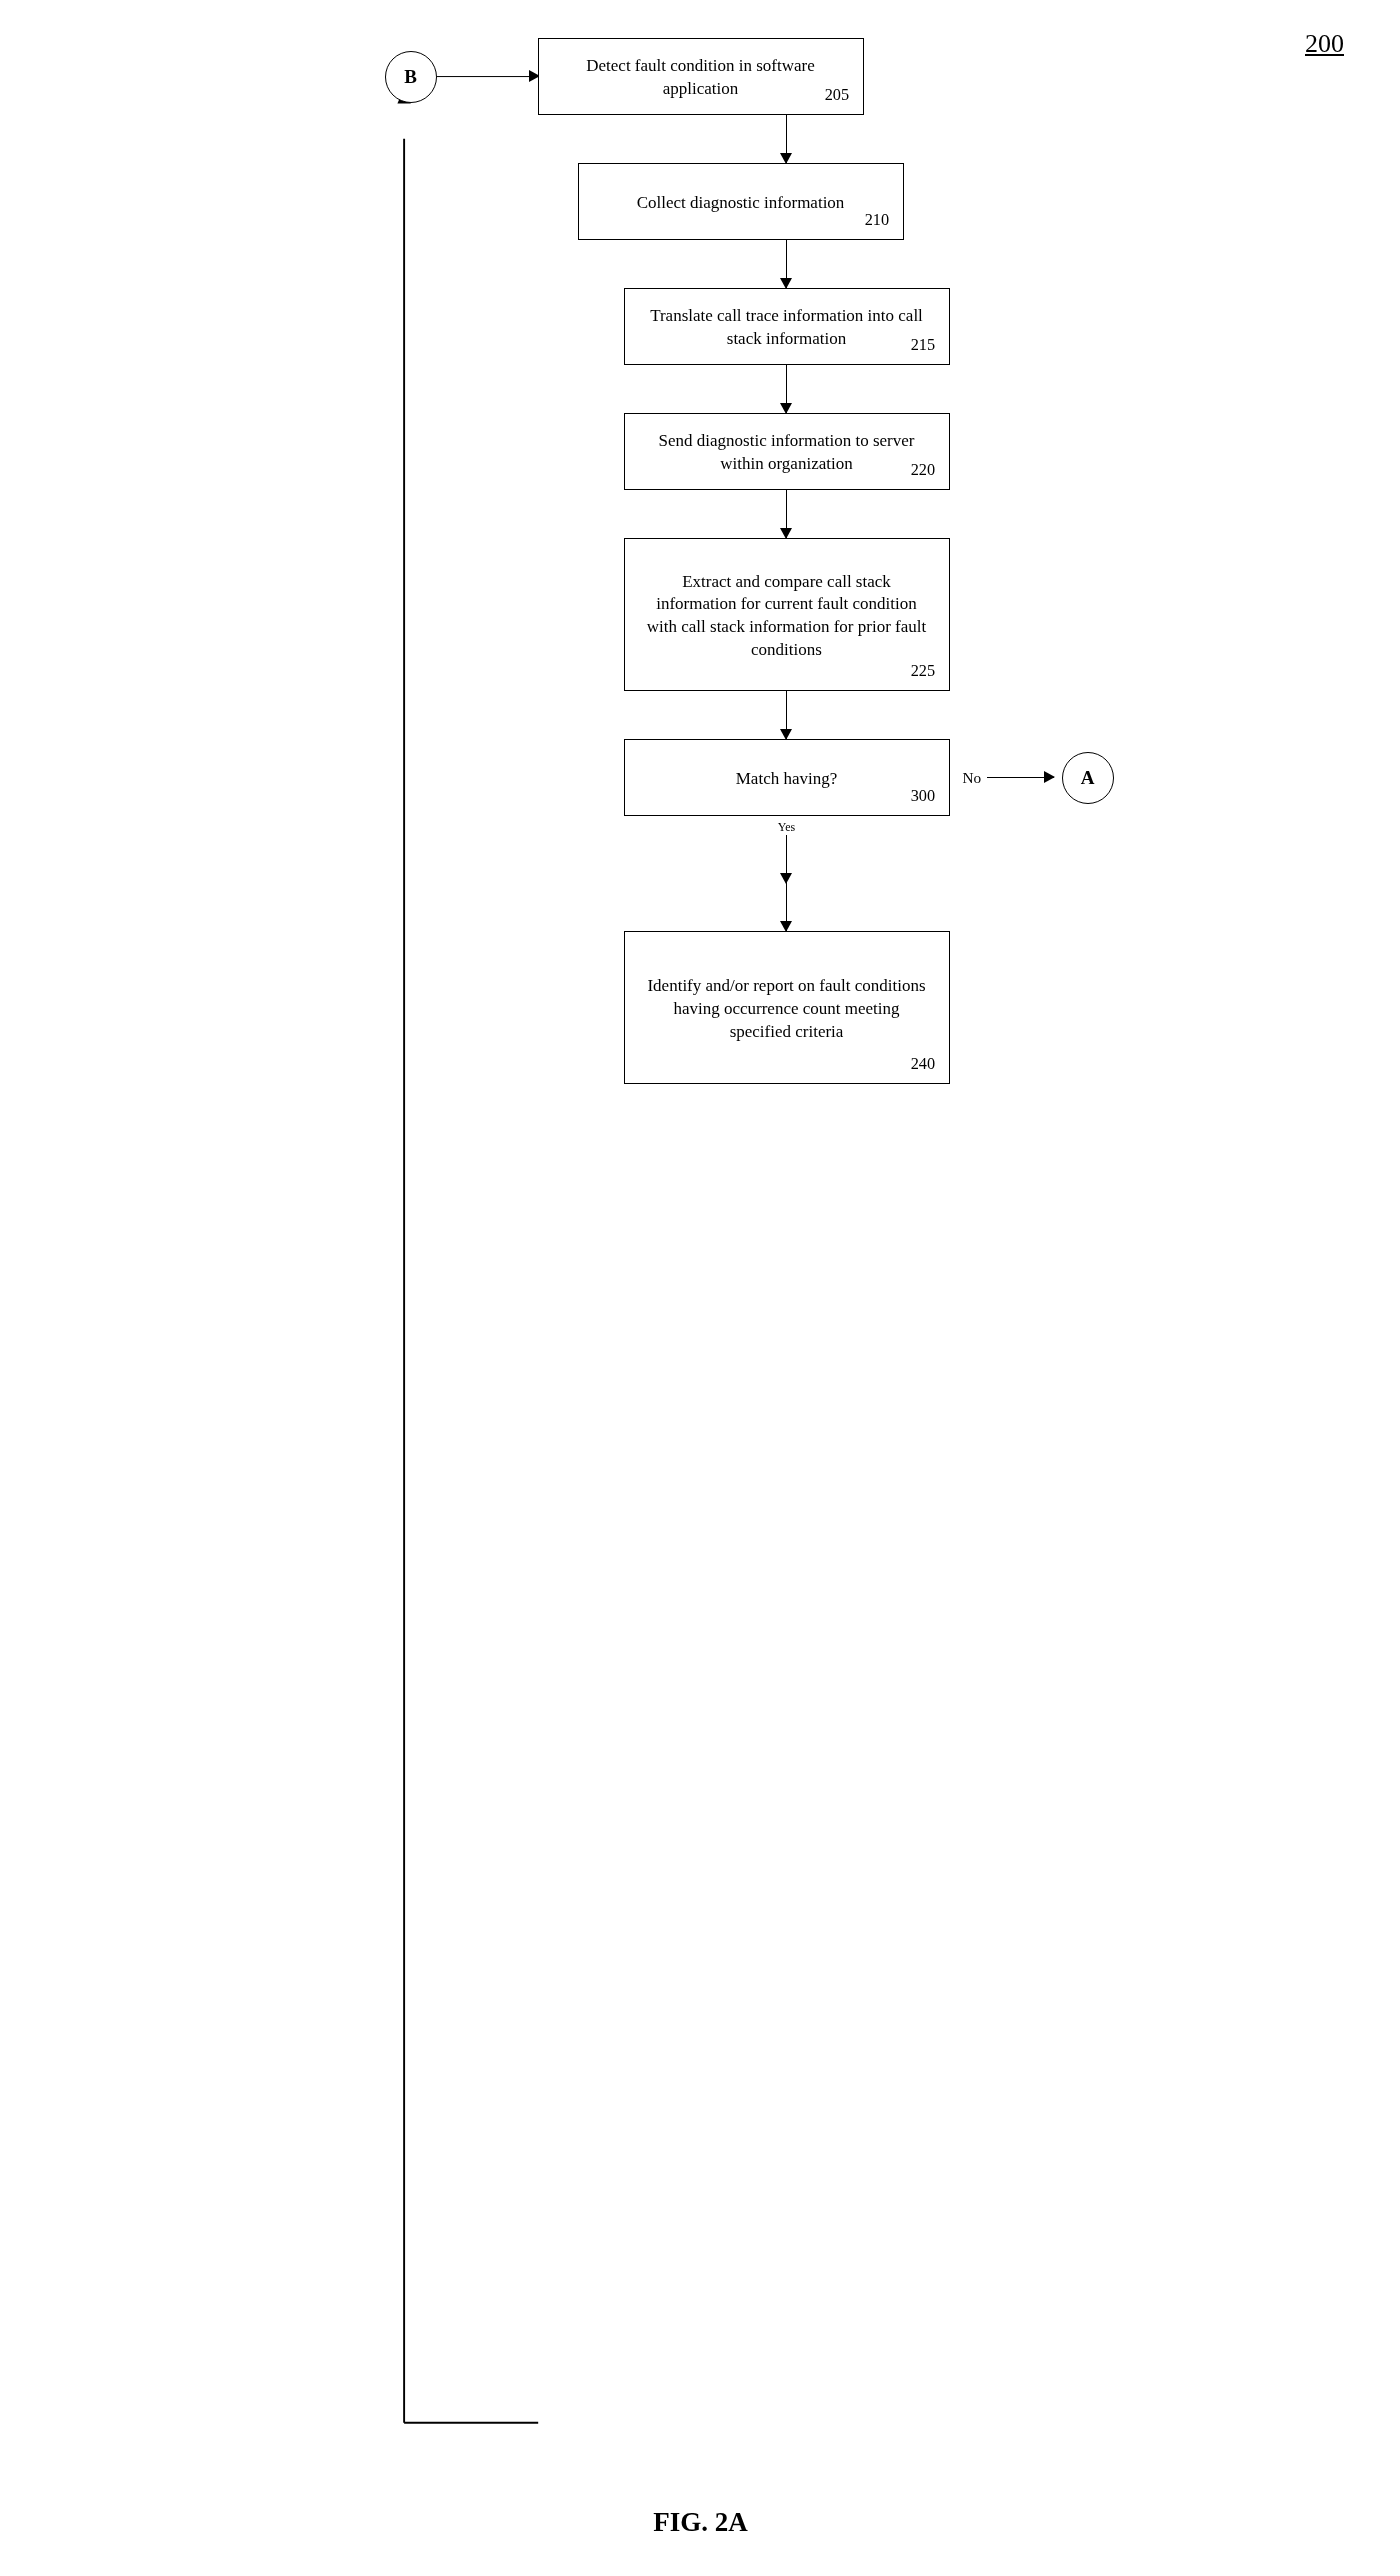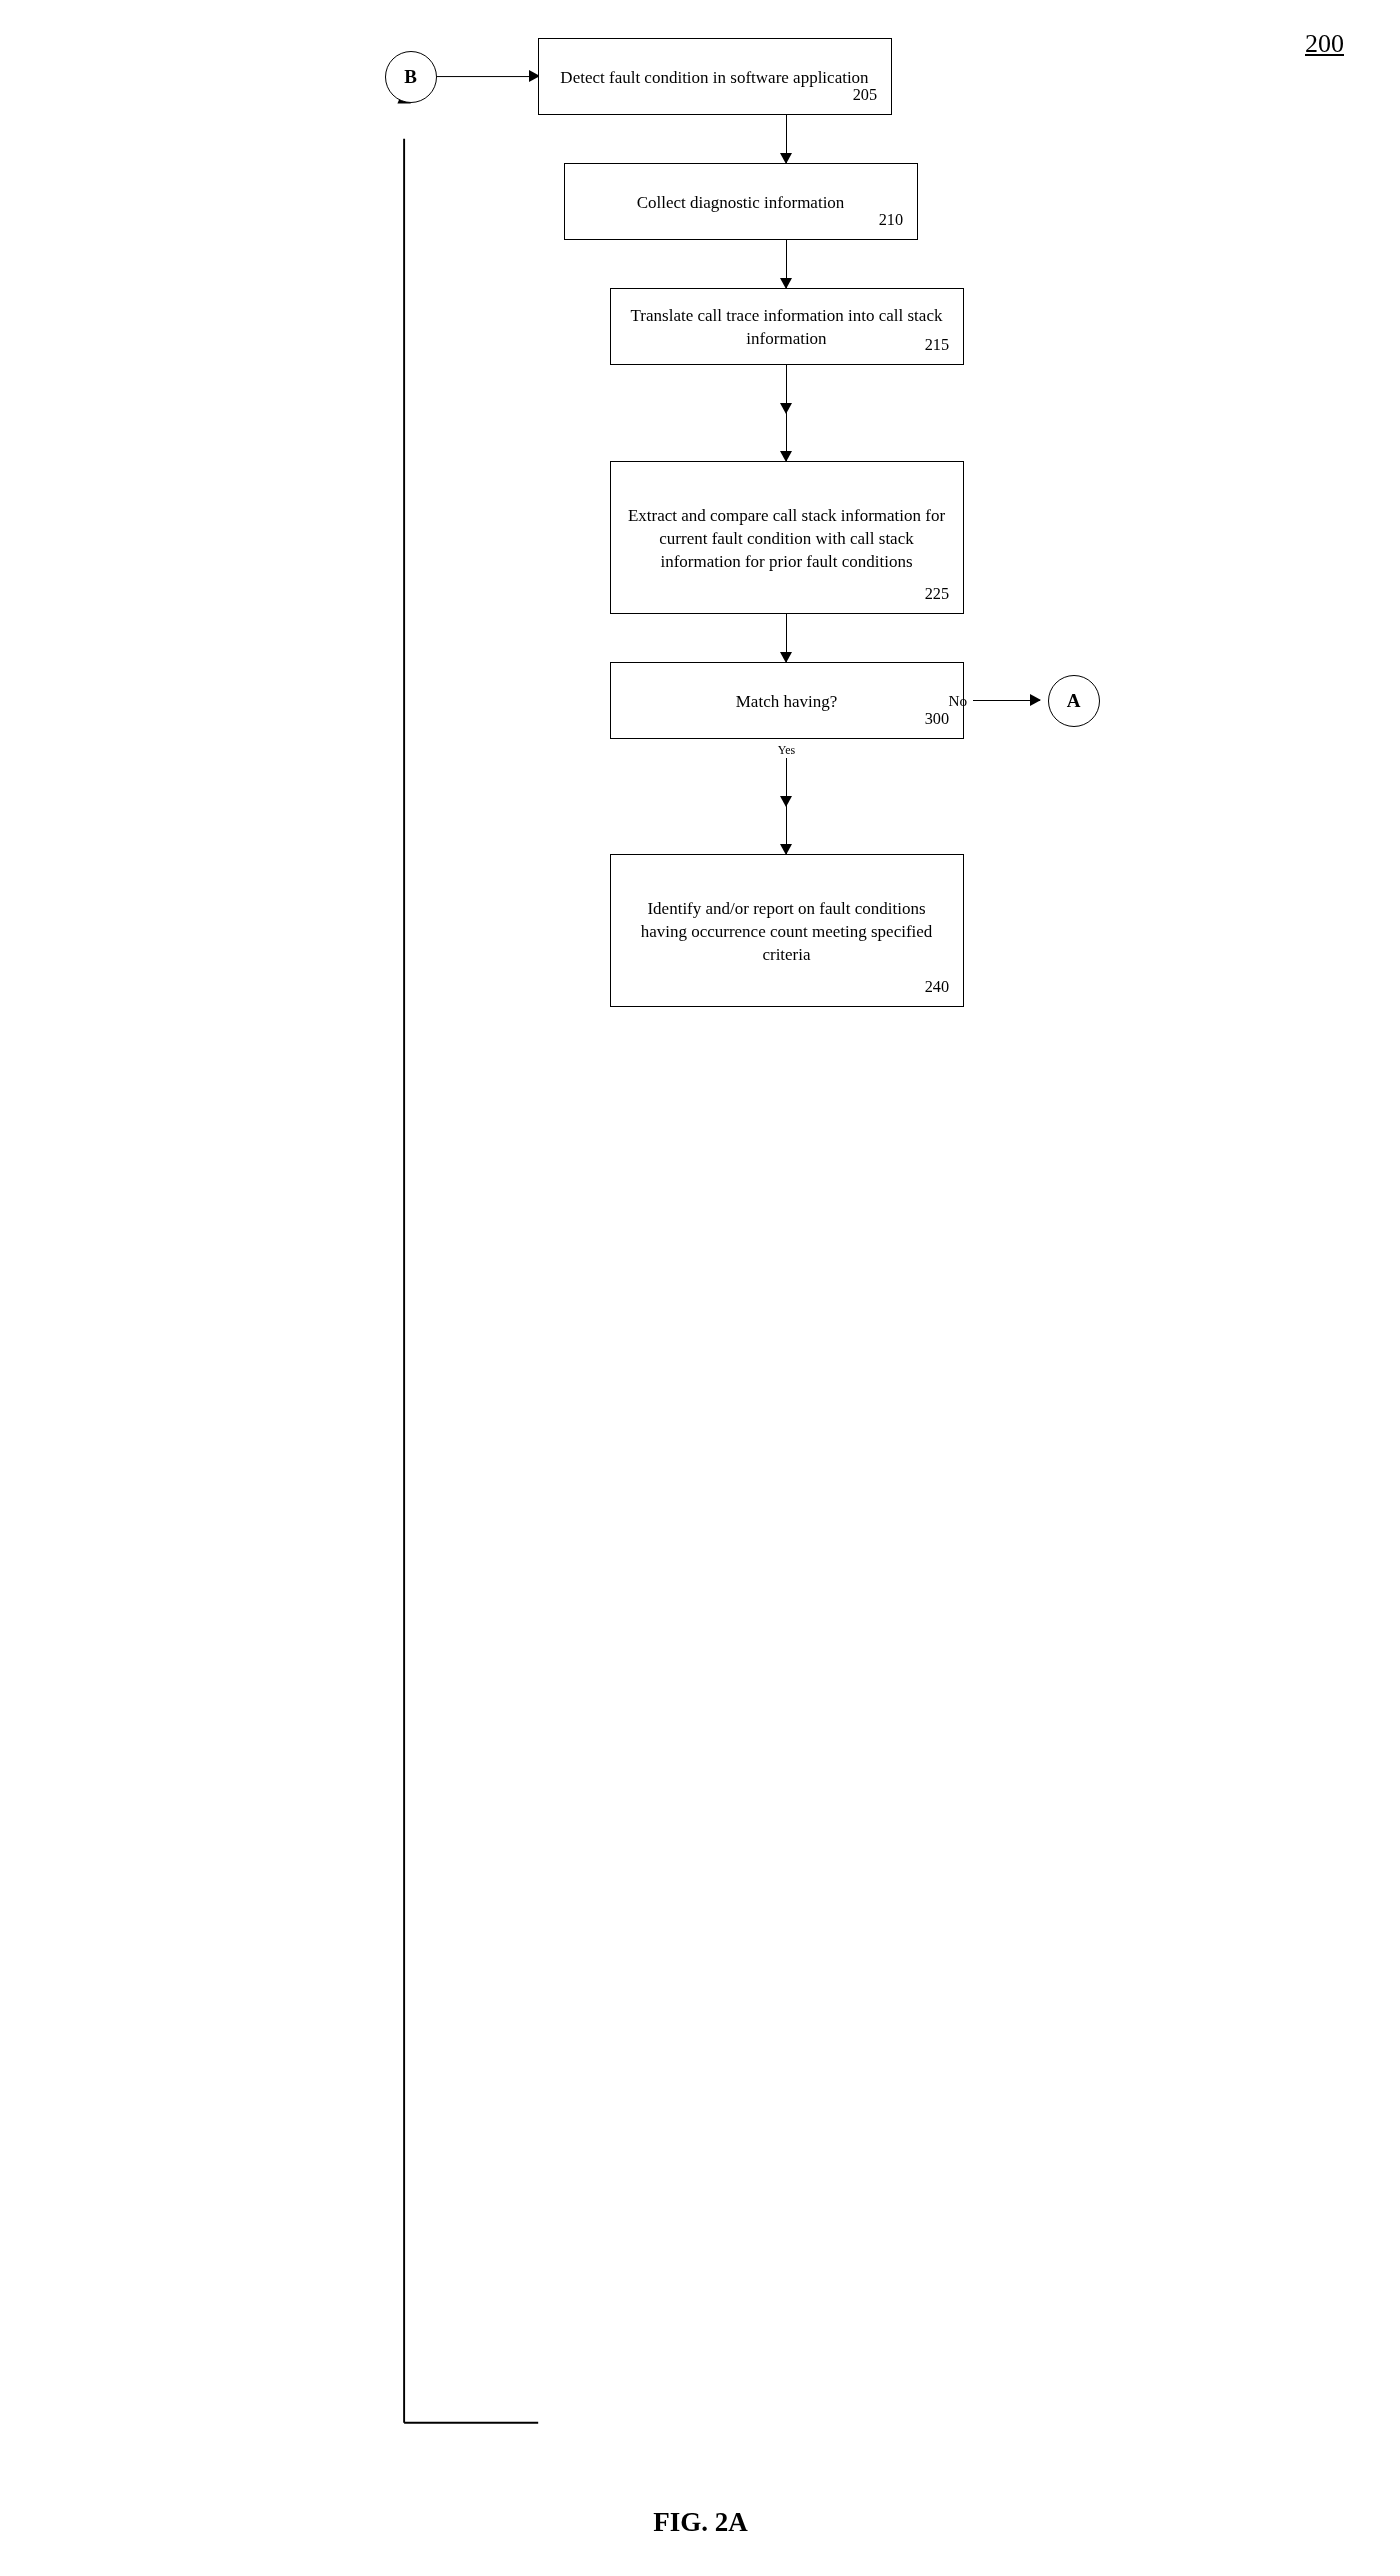--- a/index.html
+++ b/index.html
@@ -29,21 +29,21 @@
     .ref-number {
       position: absolute;
       top: 29px;
       right: 57px;
       font-size: 26px;
       text-decoration: underline;
     }
     
     .flow-box {
       border: 1.9px solid #000;
-      width: 354px;
+      width: 326px;
       min-height: 77px;
       display: flex;
       flex-direction: column;
       align-items: center;
       justify-content: center;
       text-align: center;
       padding: 13.4px 17px 9.6px 17px;
       position: relative;
       background: #fff;
       font-size: 17px;
@@ -158,20 +158,26 @@
       <div class="flow-box">
         <span>Translate call trace information into call stack information</span>
         <span class="step-num">215</span>
       </div>
     </div>
 
     <div style="margin-left:172px;">
       <div class="arrow-down"></div>
     </div>
 
+    <div style="margin-left:172px;">
+      <div class="flow-box">
+        <span>Send diagnostic information to server within organization</span>
+        <span class="step-num">220</span>
+      </div>
+    </div>
 
     <div style="margin-left:172px;">
       <div class="arrow-down"></div>
     </div>
 
     <div style="margin-left:172px;">
       <div class="flow-box" style="min-height:153px;">
         <span>Extract and compare call stack information for current fault condition with call stack information for prior fault conditions</span>
         <span class="step-num">225</span>
       </div>

